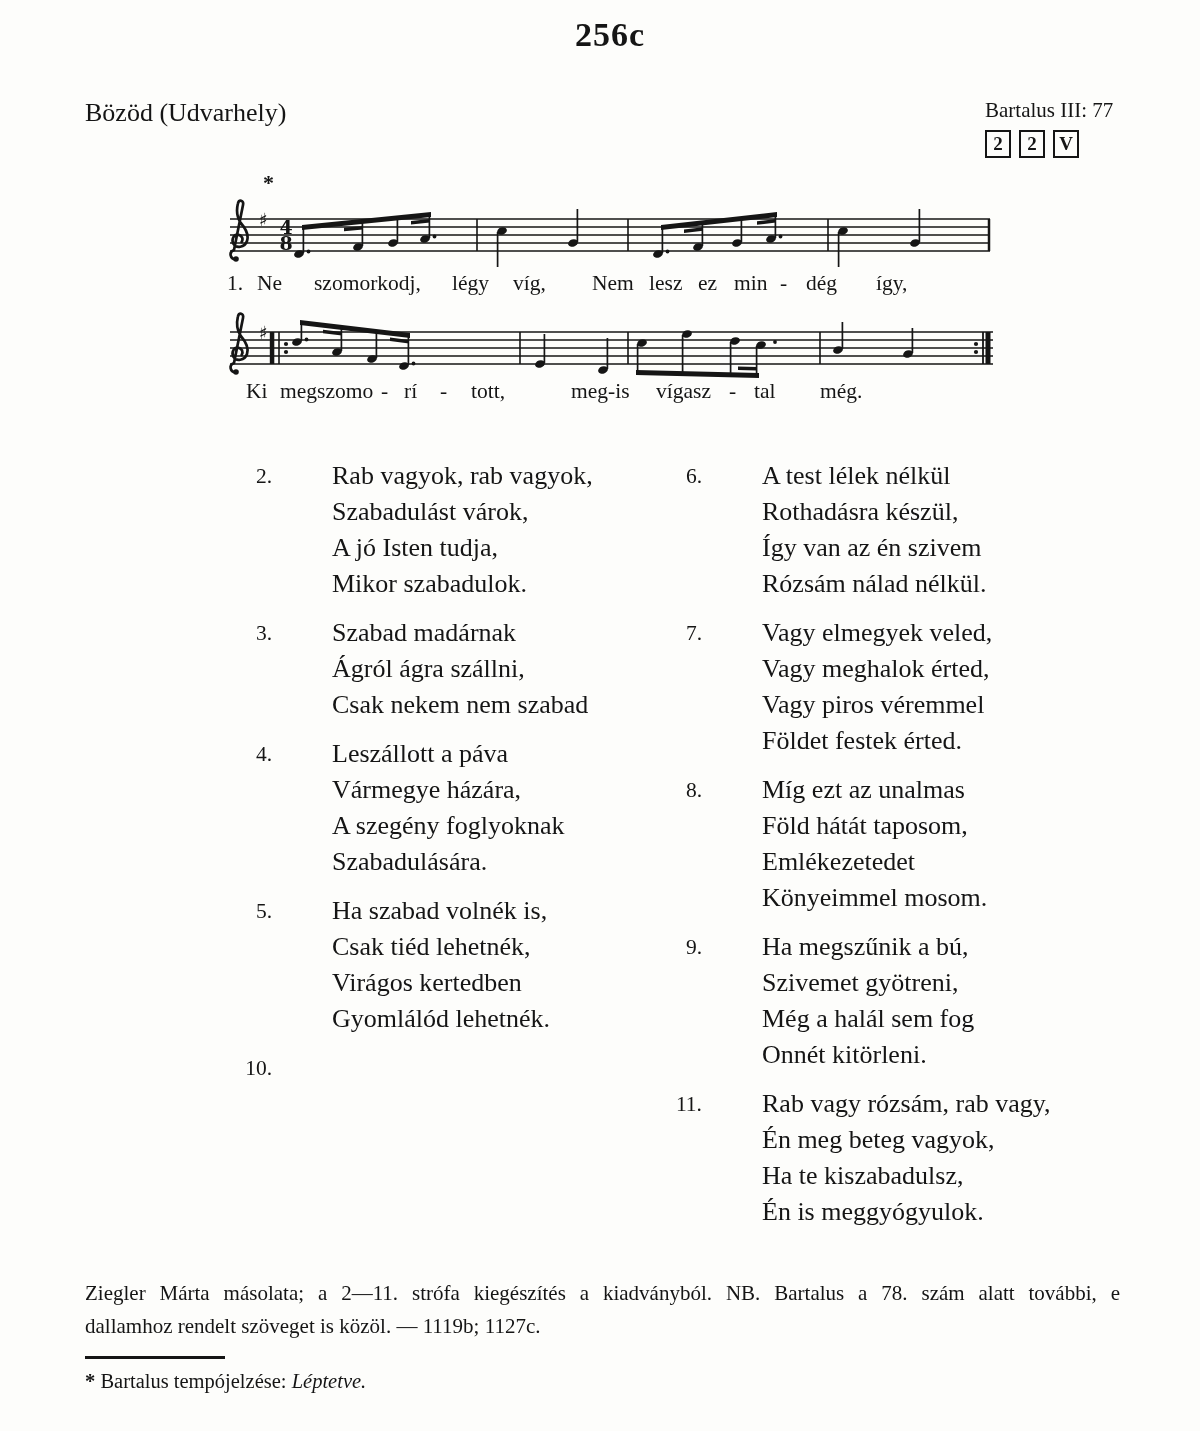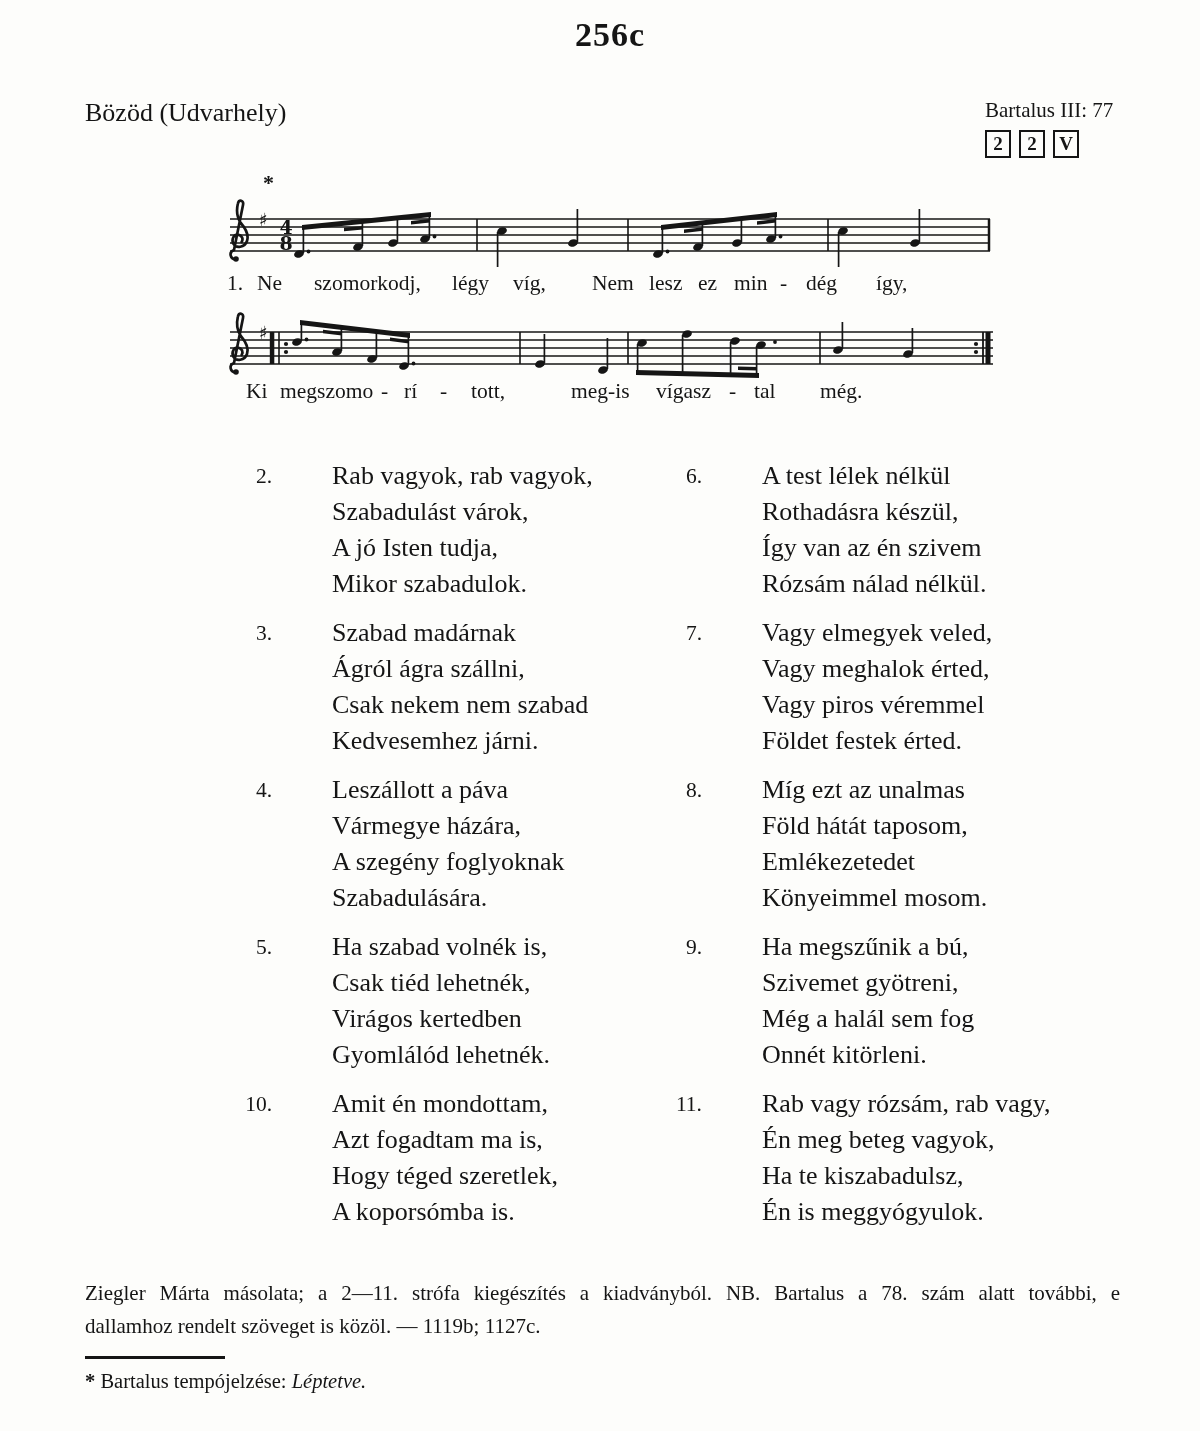--- a/index.html
+++ b/index.html
@@ -272,21 +272,20 @@
         <div>Mikor szabadulok.</div>
       </div>
   </div>
 
   <div class="verse">
     <div class="vnum">3.</div>
     <div class="vlines">
         <div>Szabad madárnak</div>
         <div>Ágról ágra szállni,</div>
         <div>Csak nekem nem szabad</div>
-        <div>Kedvesemhez járni.</div>
       </div>
   </div>
 
   <div class="verse">
     <div class="vnum">4.</div>
     <div class="vlines">
         <div>Leszállott a páva</div>
         <div>Vármegye házára,</div>
         <div>A szegény foglyoknak</div>
         <div>Szabadulására.</div>
@@ -298,26 +297,20 @@
     <div class="vlines">
         <div>Ha szabad volnék is,</div>
         <div>Csak tiéd lehetnék,</div>
         <div>Virágos kertedben</div>
         <div>Gyomlálód lehetnék.</div>
       </div>
   </div>
 
   <div class="verse">
     <div class="vnum">10.</div>
-    <div class="vlines">
-        <div>Amit én mondottam,</div>
-        <div>Azt fogadtam ma is,</div>
-        <div>Hogy téged szeretlek,</div>
-        <div>A koporsómba is.</div>
-      </div>
   </div>
 </div>
 <div class="verse-col col-right" id="col-right">
   <div class="verse">
     <div class="vnum">6.</div>
     <div class="vlines">
         <div>A test lélek nélkül</div>
         <div>Rothadásra készül,</div>
         <div>Így van az én szivem</div>
         <div>Rózsám nálad nélkül.</div>

